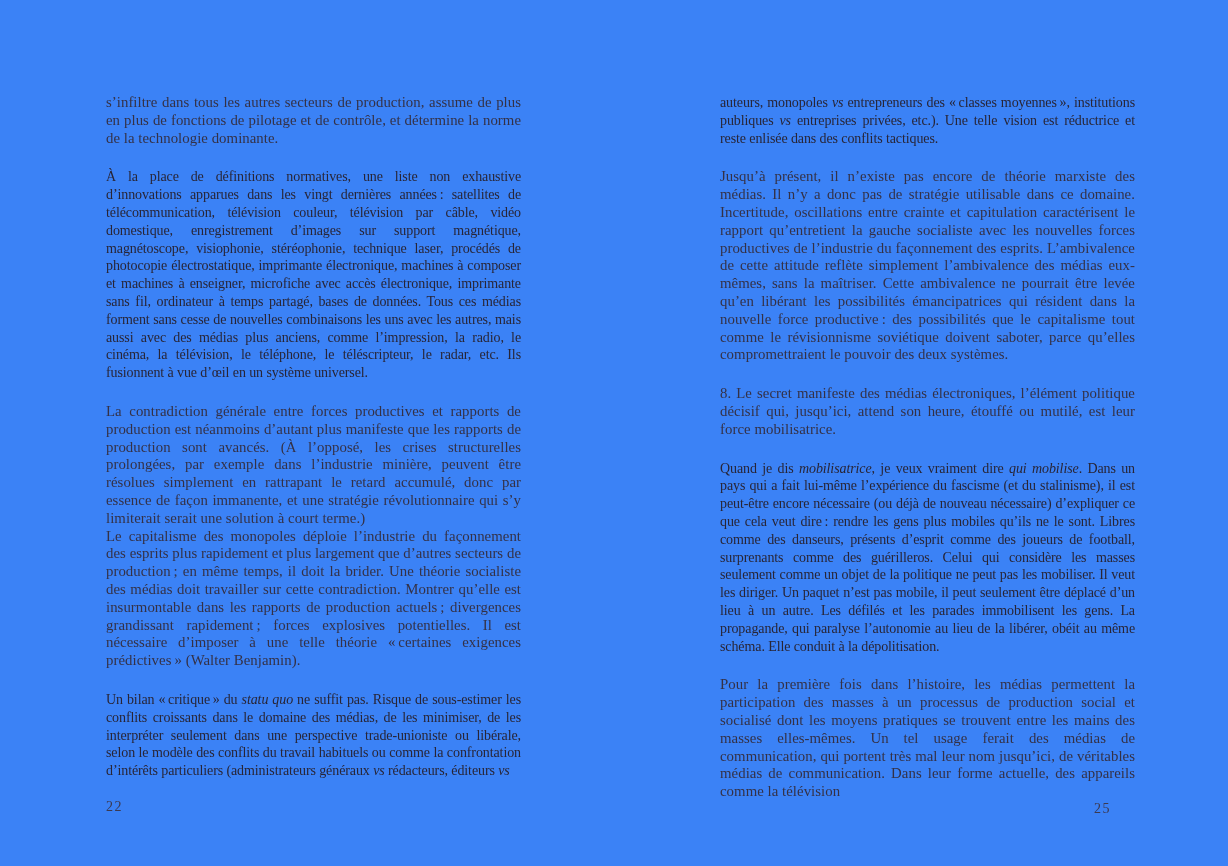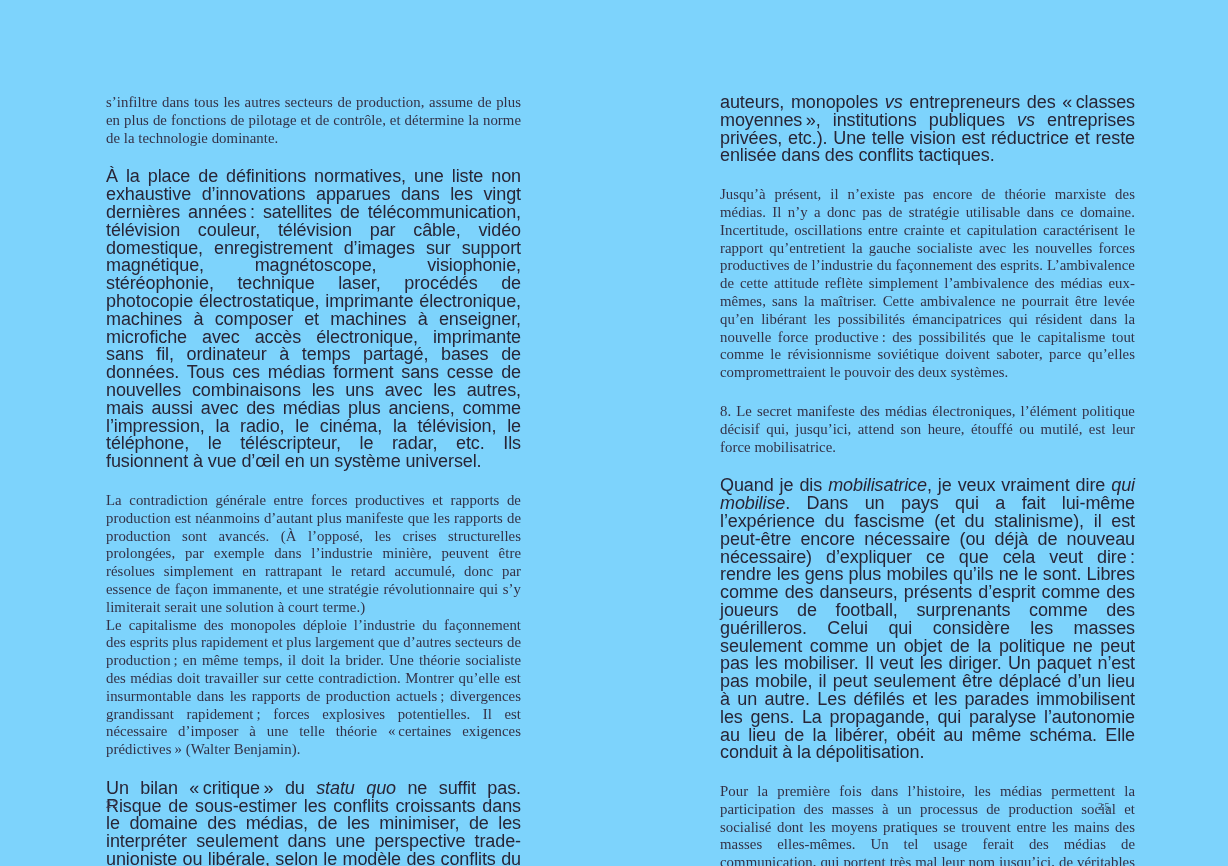--- a/index.html
+++ b/index.html
@@ -9,21 +9,21 @@
   }
   body {
     width: 1228px;
     height: 866px;
     position: relative;
     overflow: hidden;
   }
   .spread {
     position: absolute;
     inset: 0;
-    background: #7dd3fc;
+    background: #3b82f6;
   }
   .page { position: absolute; top: 0; bottom: 0; }
   .page-left  { left: 0;   width: 614px; }
   .page-right { left: 614px; width: 614px; }
   .text-col {
     position: absolute;
     top: 94px;
     width: 415px;
   }
   .page-left  .text-col { left: 106px; }
@@ -36,31 +36,31 @@
   }
   p.para.gap { margin-top: 21px; }
   p.thesis {
     font-family: "Liberation Serif", serif;
     font-size: 14.8px;
     line-height: 17.8px;
     color: #343146;
     letter-spacing: 0.05px;
   }
   p.commentary {
-    font-family: Liberation Sans, sans-serif;
-    font-size: 18px;
+    font-family: Liberation Serif, serif;
+    font-size: 14px;
     line-height: 17.8px;
     color: #282536;
     letter-spacing: -0.1px;
   }
   p.para i { font-style: italic; }
   .folio {
     position: absolute;
     font-family: "Liberation Serif", serif;
-    font-size: 10px;
+    font-size: 14px;
     color: #3c3950;
     letter-spacing: 1.5px;
   }
   .folio-left  { left: 106px;  top: 799px; }
   .folio-right { left: 389px;  top: 801px; } 
   .page-right .folio-right { left: auto; right: 117px; top: 801px; }
 </style>
 </head>
 <body>
 

